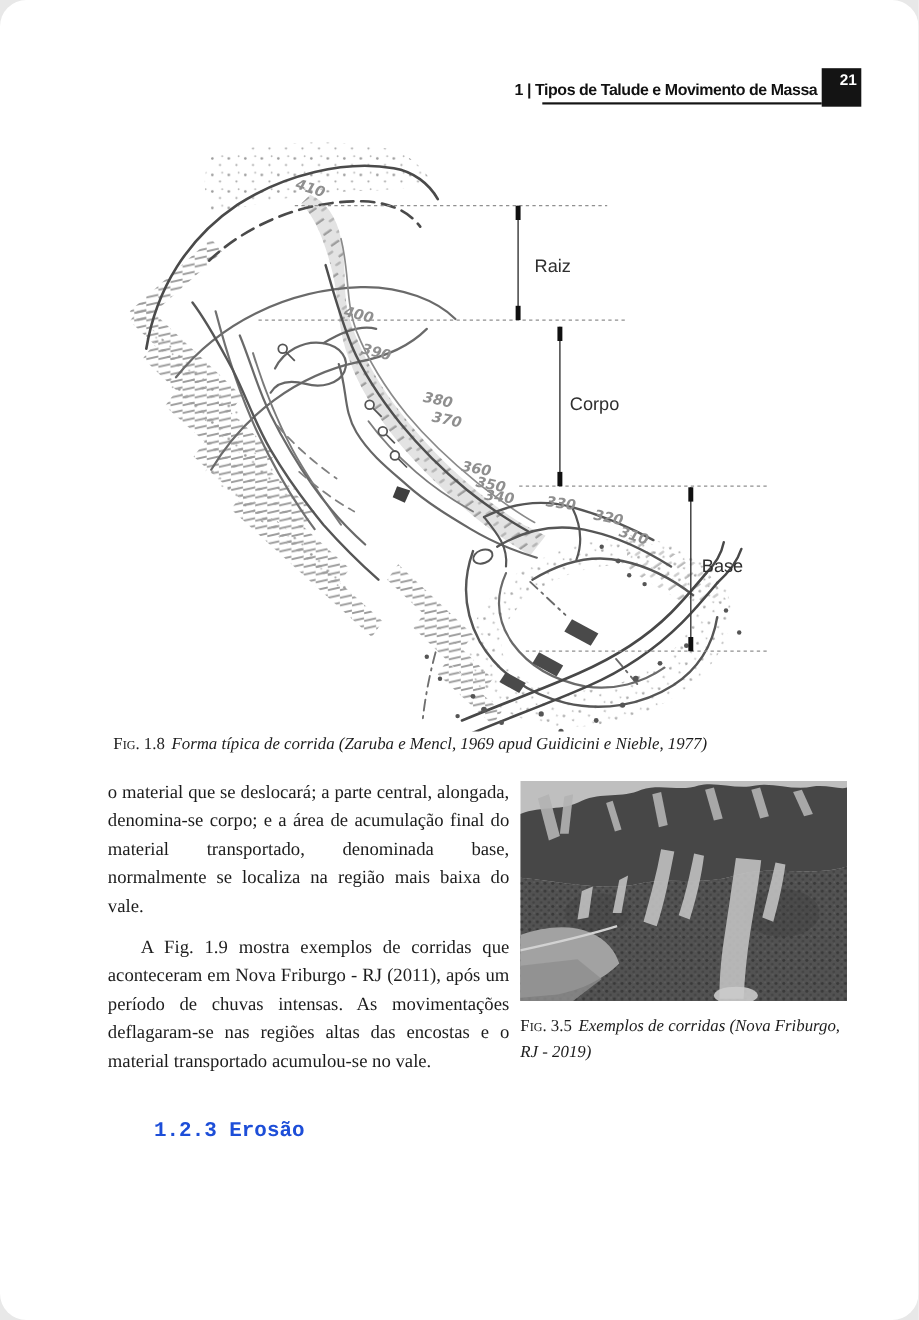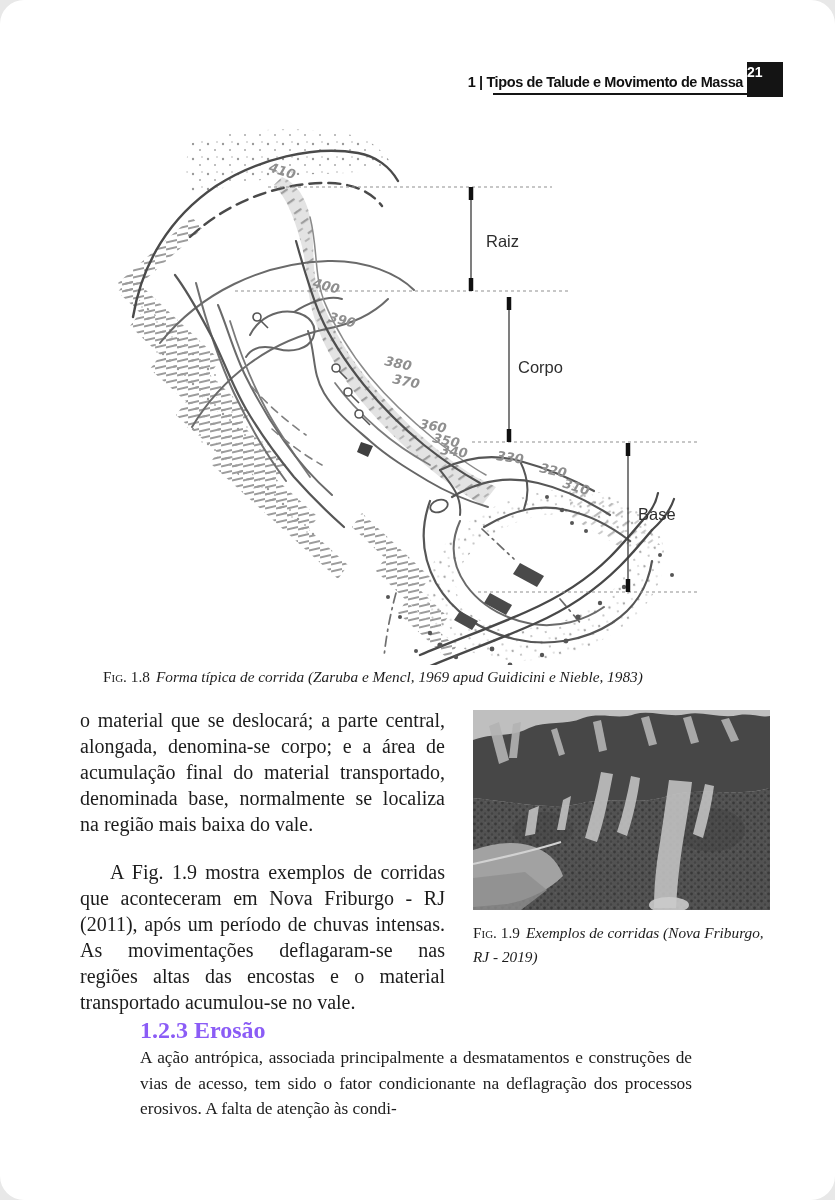--- a/index.html
+++ b/index.html
@@ -11,46 +11,46 @@
   
   .hdr-title{
     position:absolute;top:74px;right:92px;
     font-family:"Liberation Sans",sans-serif;font-weight:bold;
     font-size:14.5px;letter-spacing:-0.4px;color:#111;white-space:nowrap;
   }
   .hdr-rule{position:absolute;top:93px;left:493px;width:254px;height:2px;background:#141414;}
   .hdr-box{
     position:absolute;top:62px;left:747px;width:36px;height:35px;background:#141414;
     color:#fff;font-family:"Liberation Sans",sans-serif;font-weight:bold;font-size:14px;
-    text-align:left;box-sizing:border-box;padding:2px 4px 0 0;
+    text-align:right;box-sizing:border-box;padding:2px 4px 0 0;
   }
   
   .fig18{position:absolute;left:100px;top:125px;width:610px;height:540px;}
   .caption18{
     position:absolute;left:103px;top:666px;width:642px;
     font-size:15.3px;line-height:21px;
   }
   .cap-label{font-weight:normal;font-variant:small-caps;font-style:normal;margin-right:6px;}
   .cap-text{font-style:italic;}
   
   .colL{
-    position:absolute;left:80px;top:707px;width:365px;
-    font-size:20px;line-height:26px;text-align:justify;
+    position:absolute;left:98px;top:707px;width:365px;
+    font-size:17px;line-height:26px;text-align:justify;
   }
   .colL p{margin:0;}
-  .colL p + p{margin-top:22px;text-indent:30px;font-family:Liberation Serif, serif;}
+  .colL p + p{margin-top:11px;text-indent:30px;font-family:Liberation Serif, serif;}
   .photo19{position:absolute;left:473px;top:710px;width:297px;height:200px;}
   .caption19{
     position:absolute;left:473px;top:921px;width:294px;
     font-size:15.3px;line-height:24px;
   }
   
   .sec-head{
     position:absolute;left:140px;top:1017px;
-    font-family:Liberation Serif, serif;font-weight:bold;font-size:24px;color:#8b5cf6;
+    font-family:Liberation Mono, monospace;font-weight:bold;font-size:19px;color:#1d4ed8;
   }
   .sec-para{
     position:absolute;left:140px;top:1045px;width:552px;
     font-size:17.3px;line-height:25.5px;text-align:justify;
   }
   svg text{user-select:none;}
   .zone-lb{font-family:"Liberation Sans",sans-serif;font-size:16.5px;fill:#2e2e2e;}
   .ctr-lb{font-family:"DejaVu Sans",sans-serif;font-size:13px;font-style:italic;font-weight:bold;fill:#8f8f8f;}
 </style>
 </head>
@@ -219,21 +219,21 @@
       <text class="ctr-lb" transform="translate(319,303) rotate(10)">360</text>
       <text class="ctr-lb" transform="translate(332,317) rotate(12)">350</text>
       <text class="ctr-lb" transform="translate(340,329) rotate(8)">340</text>
       <text class="ctr-lb" transform="translate(396,335) rotate(8)">330</text>
       <text class="ctr-lb" transform="translate(439,347) rotate(12)">320</text>
       <text class="ctr-lb" transform="translate(462,362) rotate(18)">310</text>
     </g>
   </svg>
 
   <p class="caption18" style="margin:0;">
-    <span class="cap-label">Fig. 1.8</span><span class="cap-text">Forma típica de corrida (Zaruba e Mencl, 1969 apud Guidicini e Nieble, 1983)</span>
+    <span class="cap-label">Fig. 1.8</span><span class="cap-text">Forma típica de corrida (Zaruba e Mencl, 1969 apud Guidicini e Nieble, 1977)</span>
   </p>
 
   <div class="colL">
     <p>o material que se deslocará; a parte central, alongada, denomina-se corpo; e a área de acumulação final do material transportado, denominada base, normalmente se localiza na região mais baixa do vale.</p>
     <p>A Fig. 1.9 mostra exemplos de corridas que aconteceram em Nova Friburgo - RJ (2011), após um período de chuvas intensas. As movimentações deflagaram-se nas regiões altas das encostas e o material transportado acumulou-se no vale.</p>
   </div>
 
   <svg class="photo19" viewBox="0 0 297 200">
     <defs>
       <pattern id="foliage" patternUnits="userSpaceOnUse" width="7" height="7">
@@ -265,19 +265,18 @@
       <polygon points="56,100 66,96 62,124 52,126"></polygon>
       <polygon points="90,90 98,86 92,120 84,120"></polygon>
     </g>
     <path d="M0,140 C22,132 46,130 64,138 C78,144 86,154 90,166 C76,180 56,190 34,194 L0,197 Z" fill="#a2a2a2"></path>
     <path d="M0,154 C28,148 56,142 88,132" stroke="#d2d2d2" stroke-width="2.2" fill="none"></path>
     <path d="M0,168 L52,162 L74,180 L48,200 L0,200 Z" fill="#8f8f8f" opacity="0.8"></path>
     <ellipse cx="196" cy="195" rx="20" ry="8" fill="#cbcbcb" opacity="0.9"></ellipse>
   </svg>
 
   <p class="caption19" style="margin:0;">
-    <span class="cap-label">Fig. 1.9</span><span class="cap-text">Exemplos de corridas (Nova Friburgo, RJ - 2019)</span>
+    <span class="cap-label">Fig. 3.5</span><span class="cap-text">Exemplos de corridas (Nova Friburgo, RJ - 2019)</span>
   </p>
 
   <div class="sec-head">1.2.3 Erosão</div>
-  <div class="sec-para">A ação antrópica, associada principalmente a desmatamentos e construções de vias de acesso, tem sido o fator condicionante na deflagração dos processos erosivos. A falta de atenção às condi-</div>
 
 </div>
 
 </body></html>

